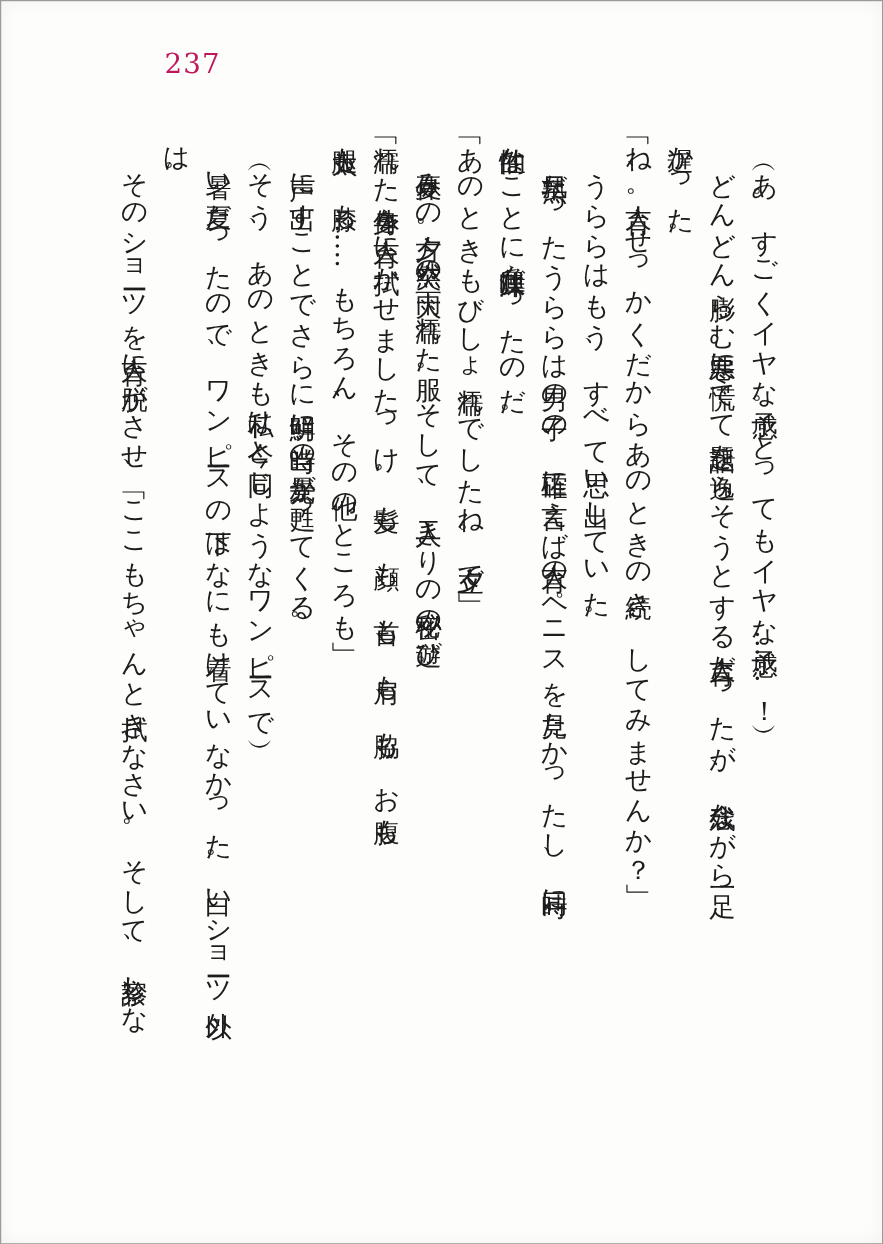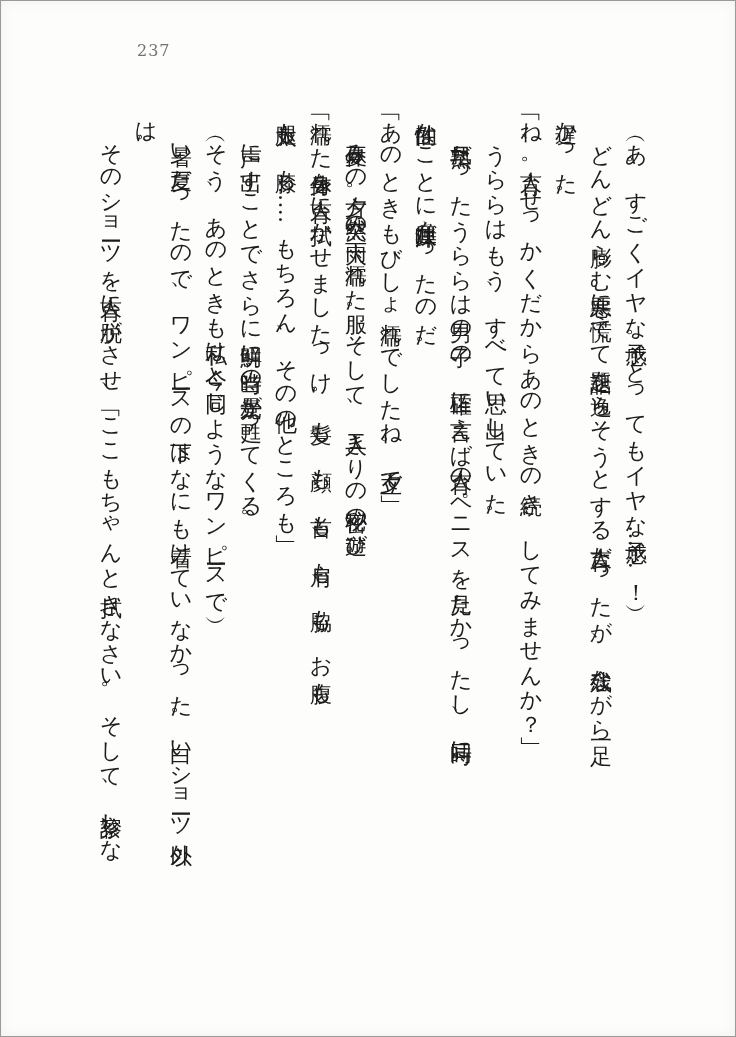--- a/index.html
+++ b/index.html
@@ -17,23 +17,23 @@
     border: 1px solid #9a9a98;
     box-shadow: inset 0 0 14px rgba(0,0,0,0.05);
     overflow: hidden;
     font-family: "DejaVu Serif", "Liberation Serif", serif;
     color: #1c1c1c;
   }
   .page-number {
     position: absolute;
     left: 136px;
     top: 40px;
-    font-size: 16px;
+    font-size: 23px;
     letter-spacing: 1px;
-    color: #737373;
+    color: #be185d;
   }
   .text-block {
     position: absolute;
     top: 106px;
     right: 81px;
     height: 836px;
     writing-mode: vertical-rl;
     text-orientation: mixed;
     font-size: 22px;
     line-height: 35px;

